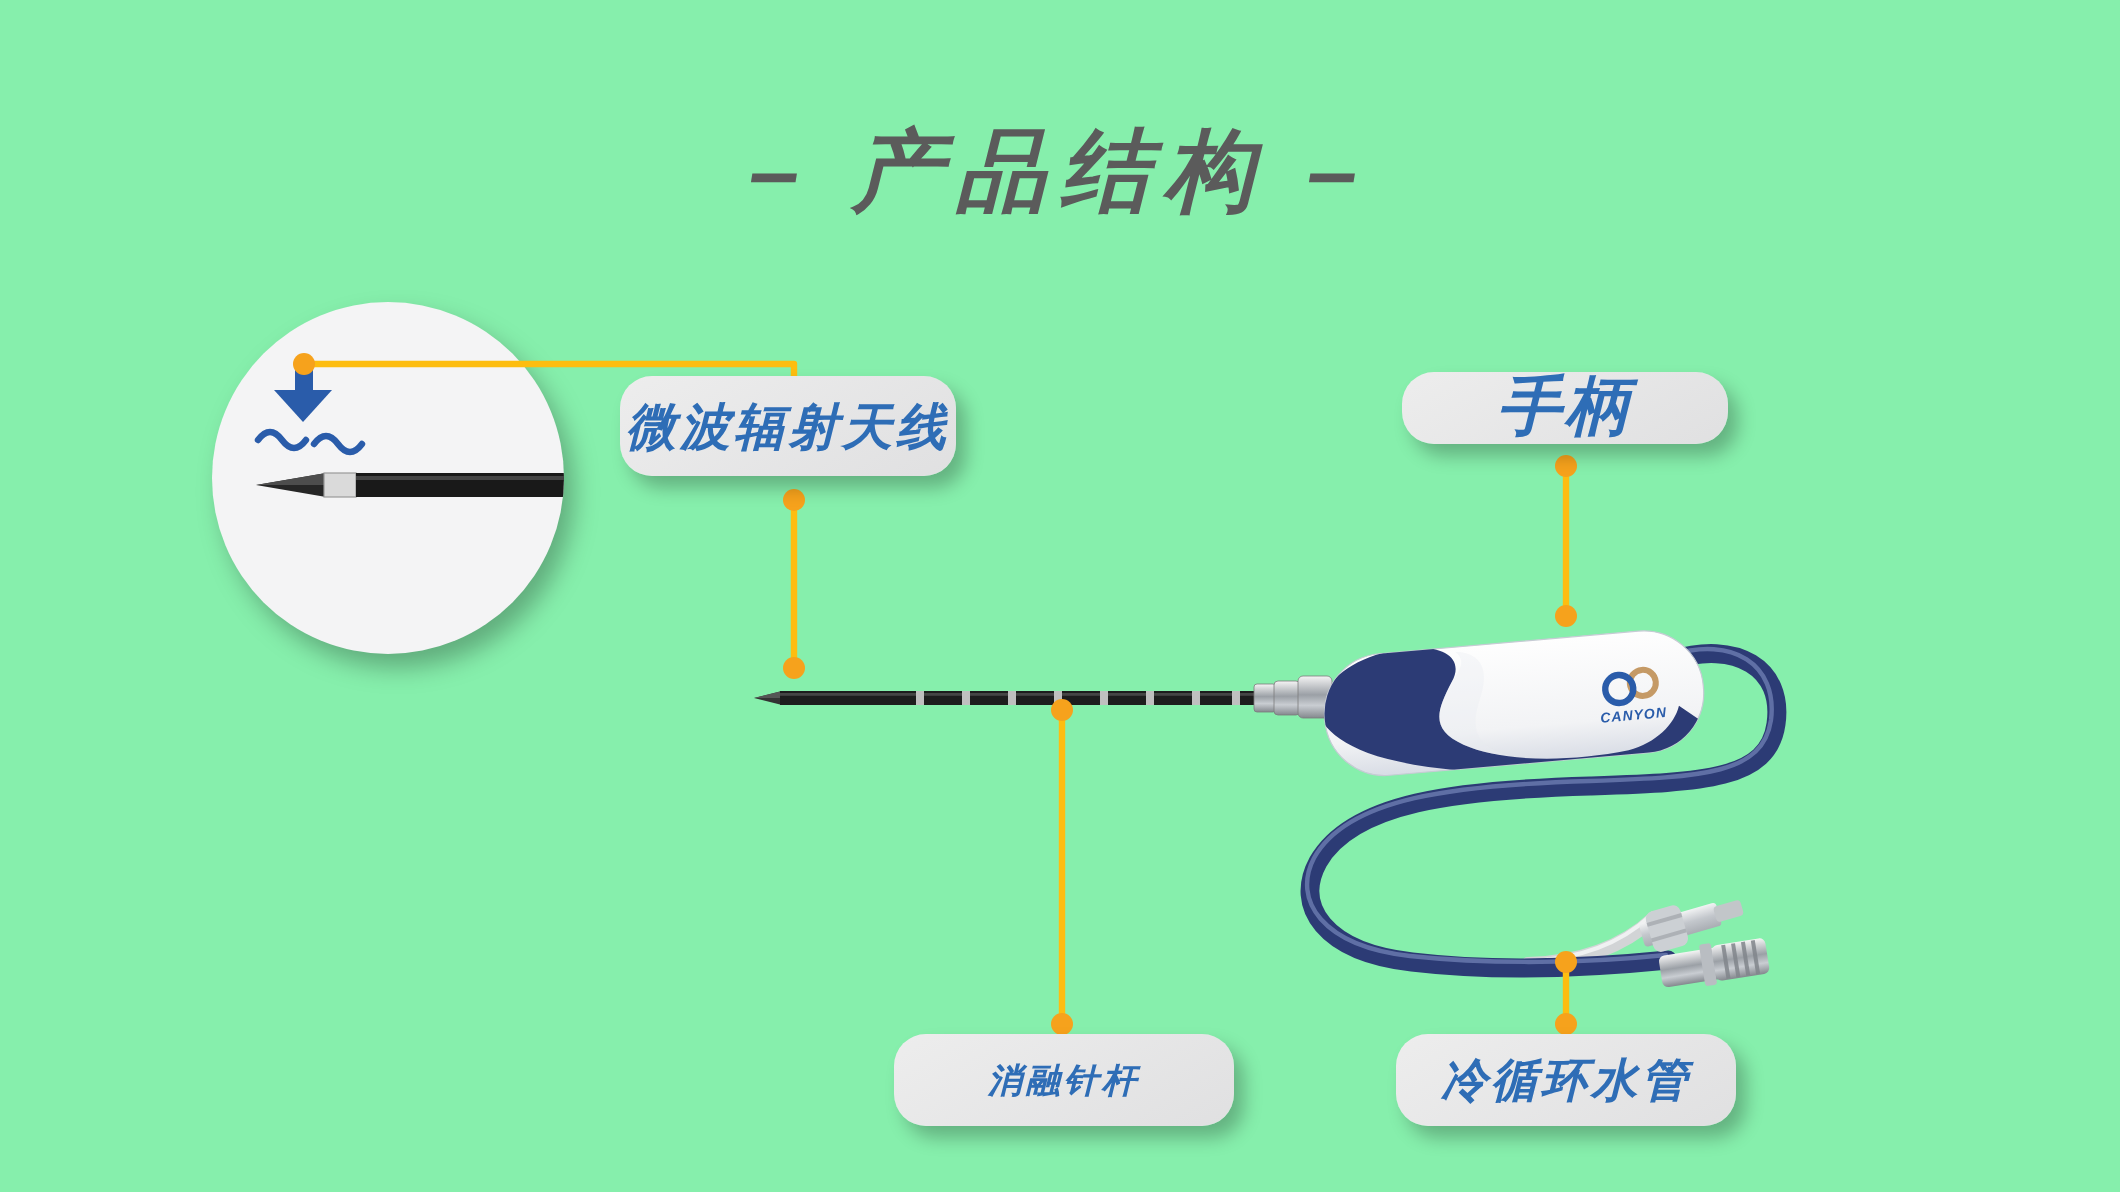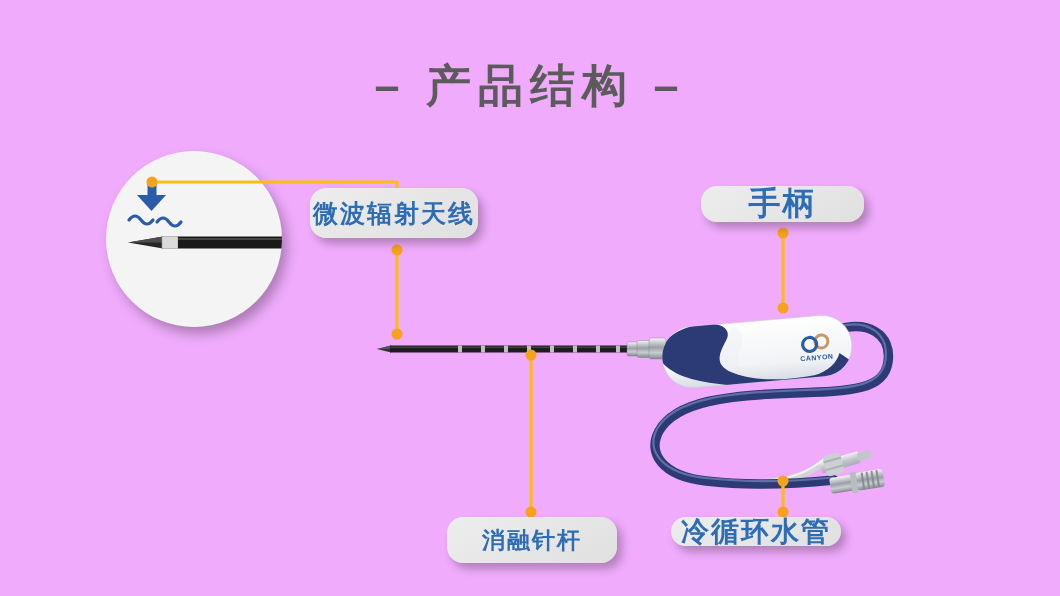--- a/index.html
+++ b/index.html
@@ -1,37 +1,37 @@
 <!DOCTYPE html>
 <html style="--accent-yellow: #FDBD10; --dot-orange: #F6A21C; --label-blue: #2E6DB6; --navy: #2C3B75; --arrow-blue: #2A5CAA; --title-gray: #5B5B5B;"><head>
 <meta charset="utf-8">
 <style>
   html,body{margin:0;padding:0;background:#fff;}
   .canvas{
-    position:relative;width:1060px;height:596px;background:#f0abfc;
-    font-family:"Liberation Sans",sans-serif;overflow:hidden;
+    position:relative;width:1060px;height:596px;background:#86efac;
+    font-family:"Liberation Sans",sans-serif;overflow:hidden;font-style:italic;
   }
   .page-title{
     position:absolute;top:56px;left:0;width:100%;
     text-align:center;font-size:45px;font-weight:700;
     letter-spacing:7px;color:var(--title-gray,#5b5b5b);
   }
   .diagram-svg{position:absolute;left:0;top:0;}
   .pill{
     position:absolute;display:flex;align-items:center;justify-content:center;
     background:linear-gradient(150deg,#ededed,#e0e0e1);
     border-radius:16px;
     box-shadow:5px 6px 9px rgba(0,0,0,0.25);
     color:var(--label-blue,#2e6db6);
     font-weight:700;letter-spacing:2px;
   }
   .pill-antenna{left:310px;top:188px;width:168px;height:50px;font-size:25px;}
   .pill-handle {left:701px;top:186px;width:163px;height:36px;font-size:32px;}
-  .pill-shaft  {left:447px;top:517px;width:170px;height:46px;font-size:23px;}
-  .pill-water  {left:671px;top:517px;width:170px;height:29px;font-size:28px;}
+  .pill-shaft  {left:447px;top:517px;width:170px;height:46px;font-size:17px;}
+  .pill-water  {left:698px;top:517px;width:170px;height:46px;font-size:23px;}
   .shadowed{filter:drop-shadow(5px 7px 6px rgba(0,0,0,0.28));}
 </style>
 </head>
 <body>
 
 <div class="canvas">
 
   <div class="page-title">– 产品结构 –</div>
 
   <svg class="diagram-svg" width="1060" height="596" viewBox="0 0 1060 596">

